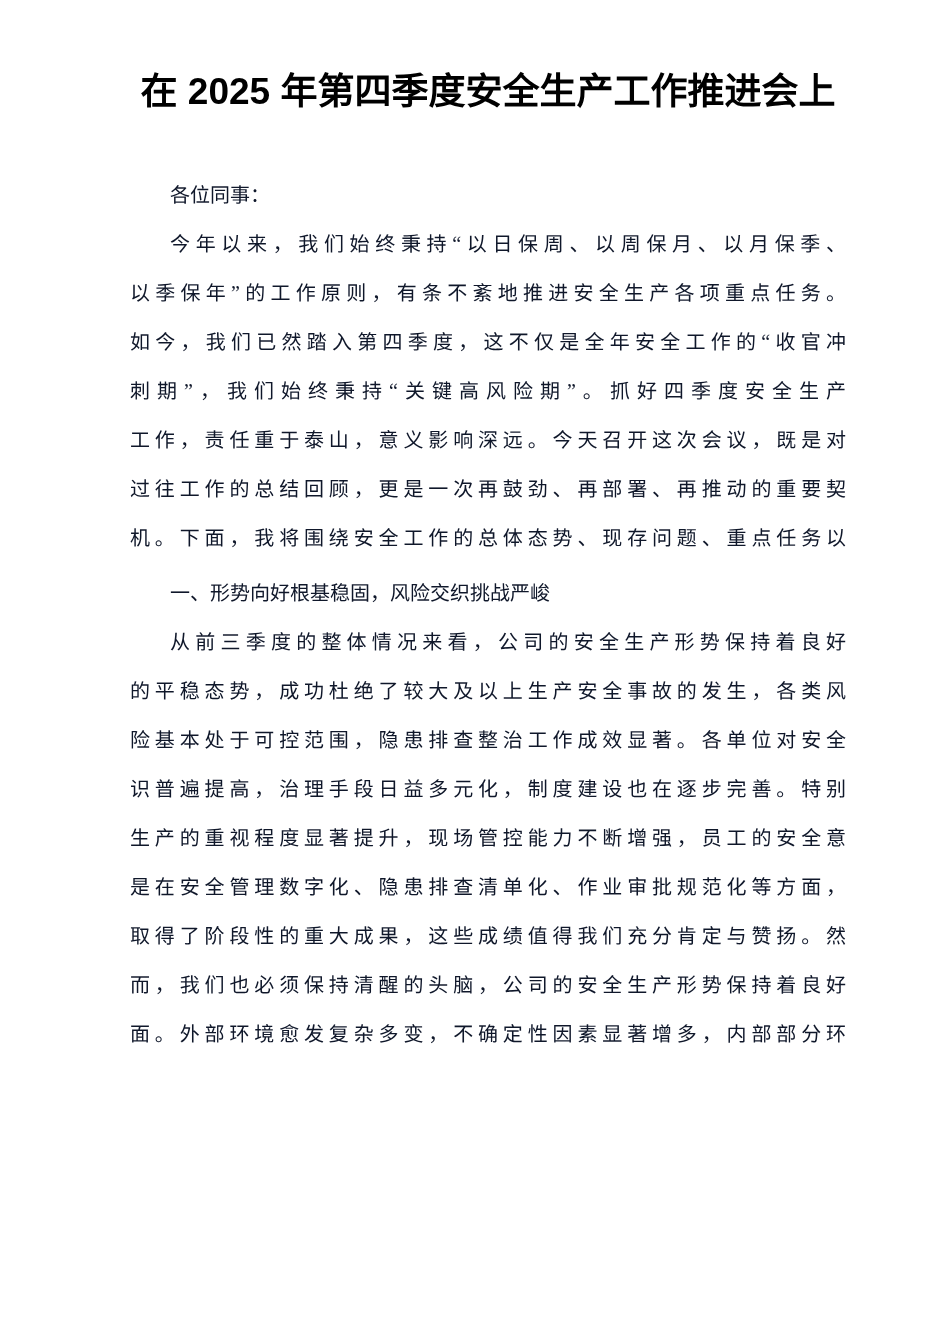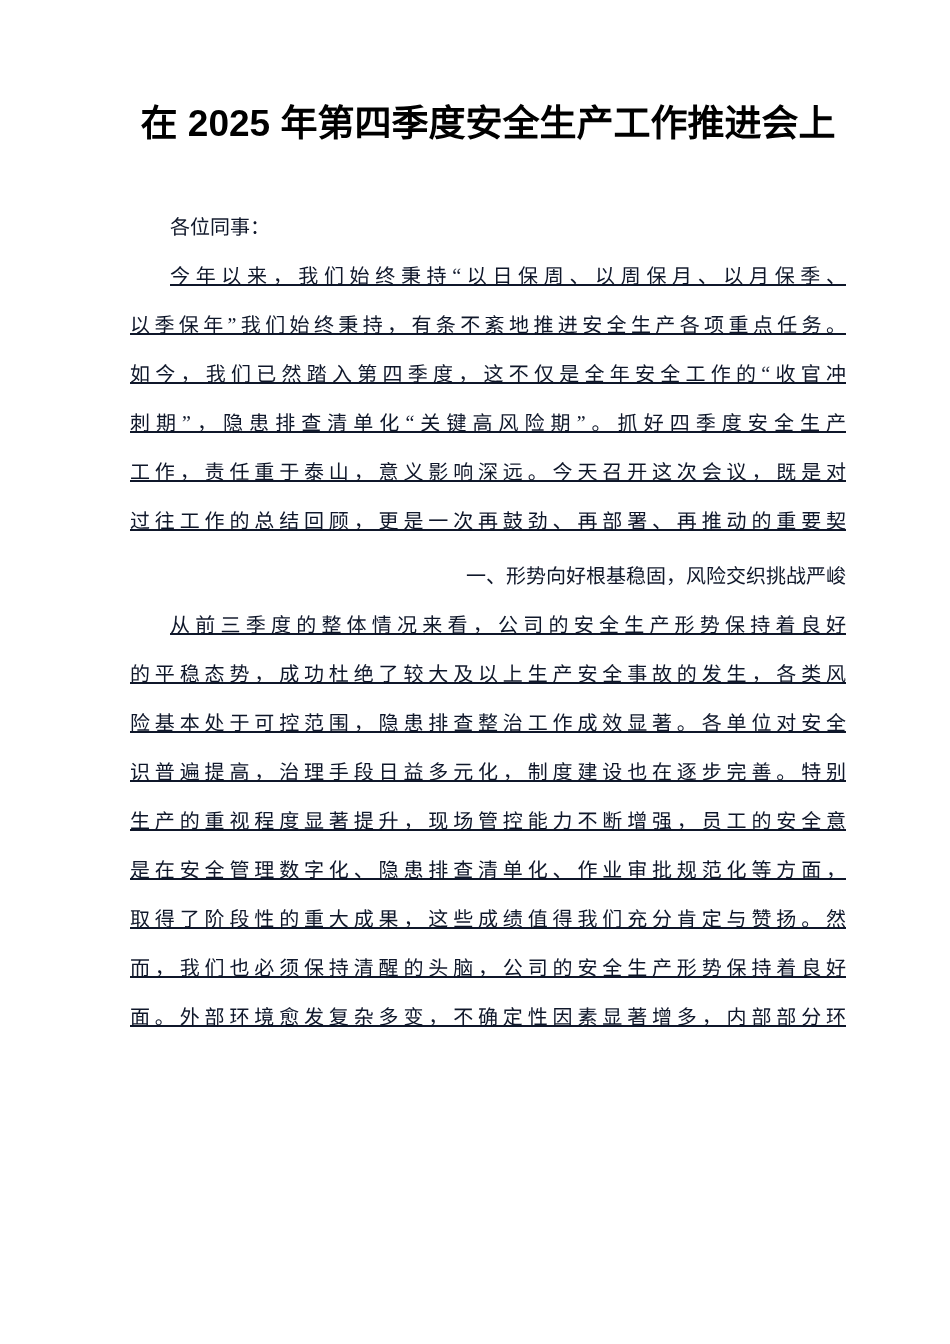--- a/index.html
+++ b/index.html
@@ -8,22 +8,22 @@
   .page {
     position: relative;
     width: 950px;
     height: 1344px;
     background: #ffffff;
     overflow: hidden;
   }
 
   
   .doc-title {
-    margin: 8px;
-    padding-top: 92px;
+    margin: 0;
+    padding-top: 68px;
     width: 716px;
     margin-left: 130px;
     text-align: center;
     font-family: "Liberation Sans", "DejaVu Sans", sans-serif;
     font-weight: bold;
     font-size: 37px;
     line-height: 47px;
     color: #000000;
   }
   .title-line { display: block; }
@@ -39,43 +39,43 @@
     color: #0f172a;
   }
   .line {
     height: 49px;
     text-align: left;
   }
   .line.indent { text-indent: 2em; }
   .line.full {
     text-align: justify;
     text-align-last: justify;
-    text-decoration: underline;
   }
-  .line.heading-line { margin-top: 6px; text-align: right; }
+  .line.heading-line { margin-top: 6px; }
 </style>
 </head>
 <body>
 
 <div class="page">
 
   <h1 class="doc-title">
     <span class="title-line">在 2025 年第四季度安全生产工作推进会上</span>
   </h1>
 
   <div class="doc-body">
 
     <div class="line indent">各位同事：</div>
 
     <div class="line indent full">今年以来，我们始终秉持“以日保周、以周保月、以月保季、</div>
-    <div class="line full">以季保年”我们始终秉持，有条不紊地推进安全生产各项重点任务。</div>
+    <div class="line full">以季保年”的工作原则，有条不紊地推进安全生产各项重点任务。</div>
     <div class="line full">如今，我们已然踏入第四季度，这不仅是全年安全工作的“收官冲</div>
-    <div class="line full">刺期”，隐患排查清单化“关键高风险期”。抓好四季度安全生产</div>
+    <div class="line full">刺期”，我们始终秉持“关键高风险期”。抓好四季度安全生产</div>
     <div class="line full">工作，责任重于泰山，意义影响深远。今天召开这次会议，既是对</div>
     <div class="line full">过往工作的总结回顾，更是一次再鼓劲、再部署、再推动的重要契</div>
+    <div class="line full">机。下面，我将围绕安全工作的总体态势、现存问题、重点任务以</div>
 
     <div class="line indent heading-line">一、形势向好根基稳固，风险交织挑战严峻</div>
 
     <div class="line indent full">从前三季度的整体情况来看，公司的安全生产形势保持着良好</div>
     <div class="line full">的平稳态势，成功杜绝了较大及以上生产安全事故的发生，各类风</div>
     <div class="line full">险基本处于可控范围，隐患排查整治工作成效显著。各单位对安全</div>
     <div class="line full">识普遍提高，治理手段日益多元化，制度建设也在逐步完善。特别</div>
     <div class="line full">生产的重视程度显著提升，现场管控能力不断增强，员工的安全意</div>
     <div class="line full">是在安全管理数字化、隐患排查清单化、作业审批规范化等方面，</div>
     <div class="line full">取得了阶段性的重大成果，这些成绩值得我们充分肯定与赞扬。然</div>

